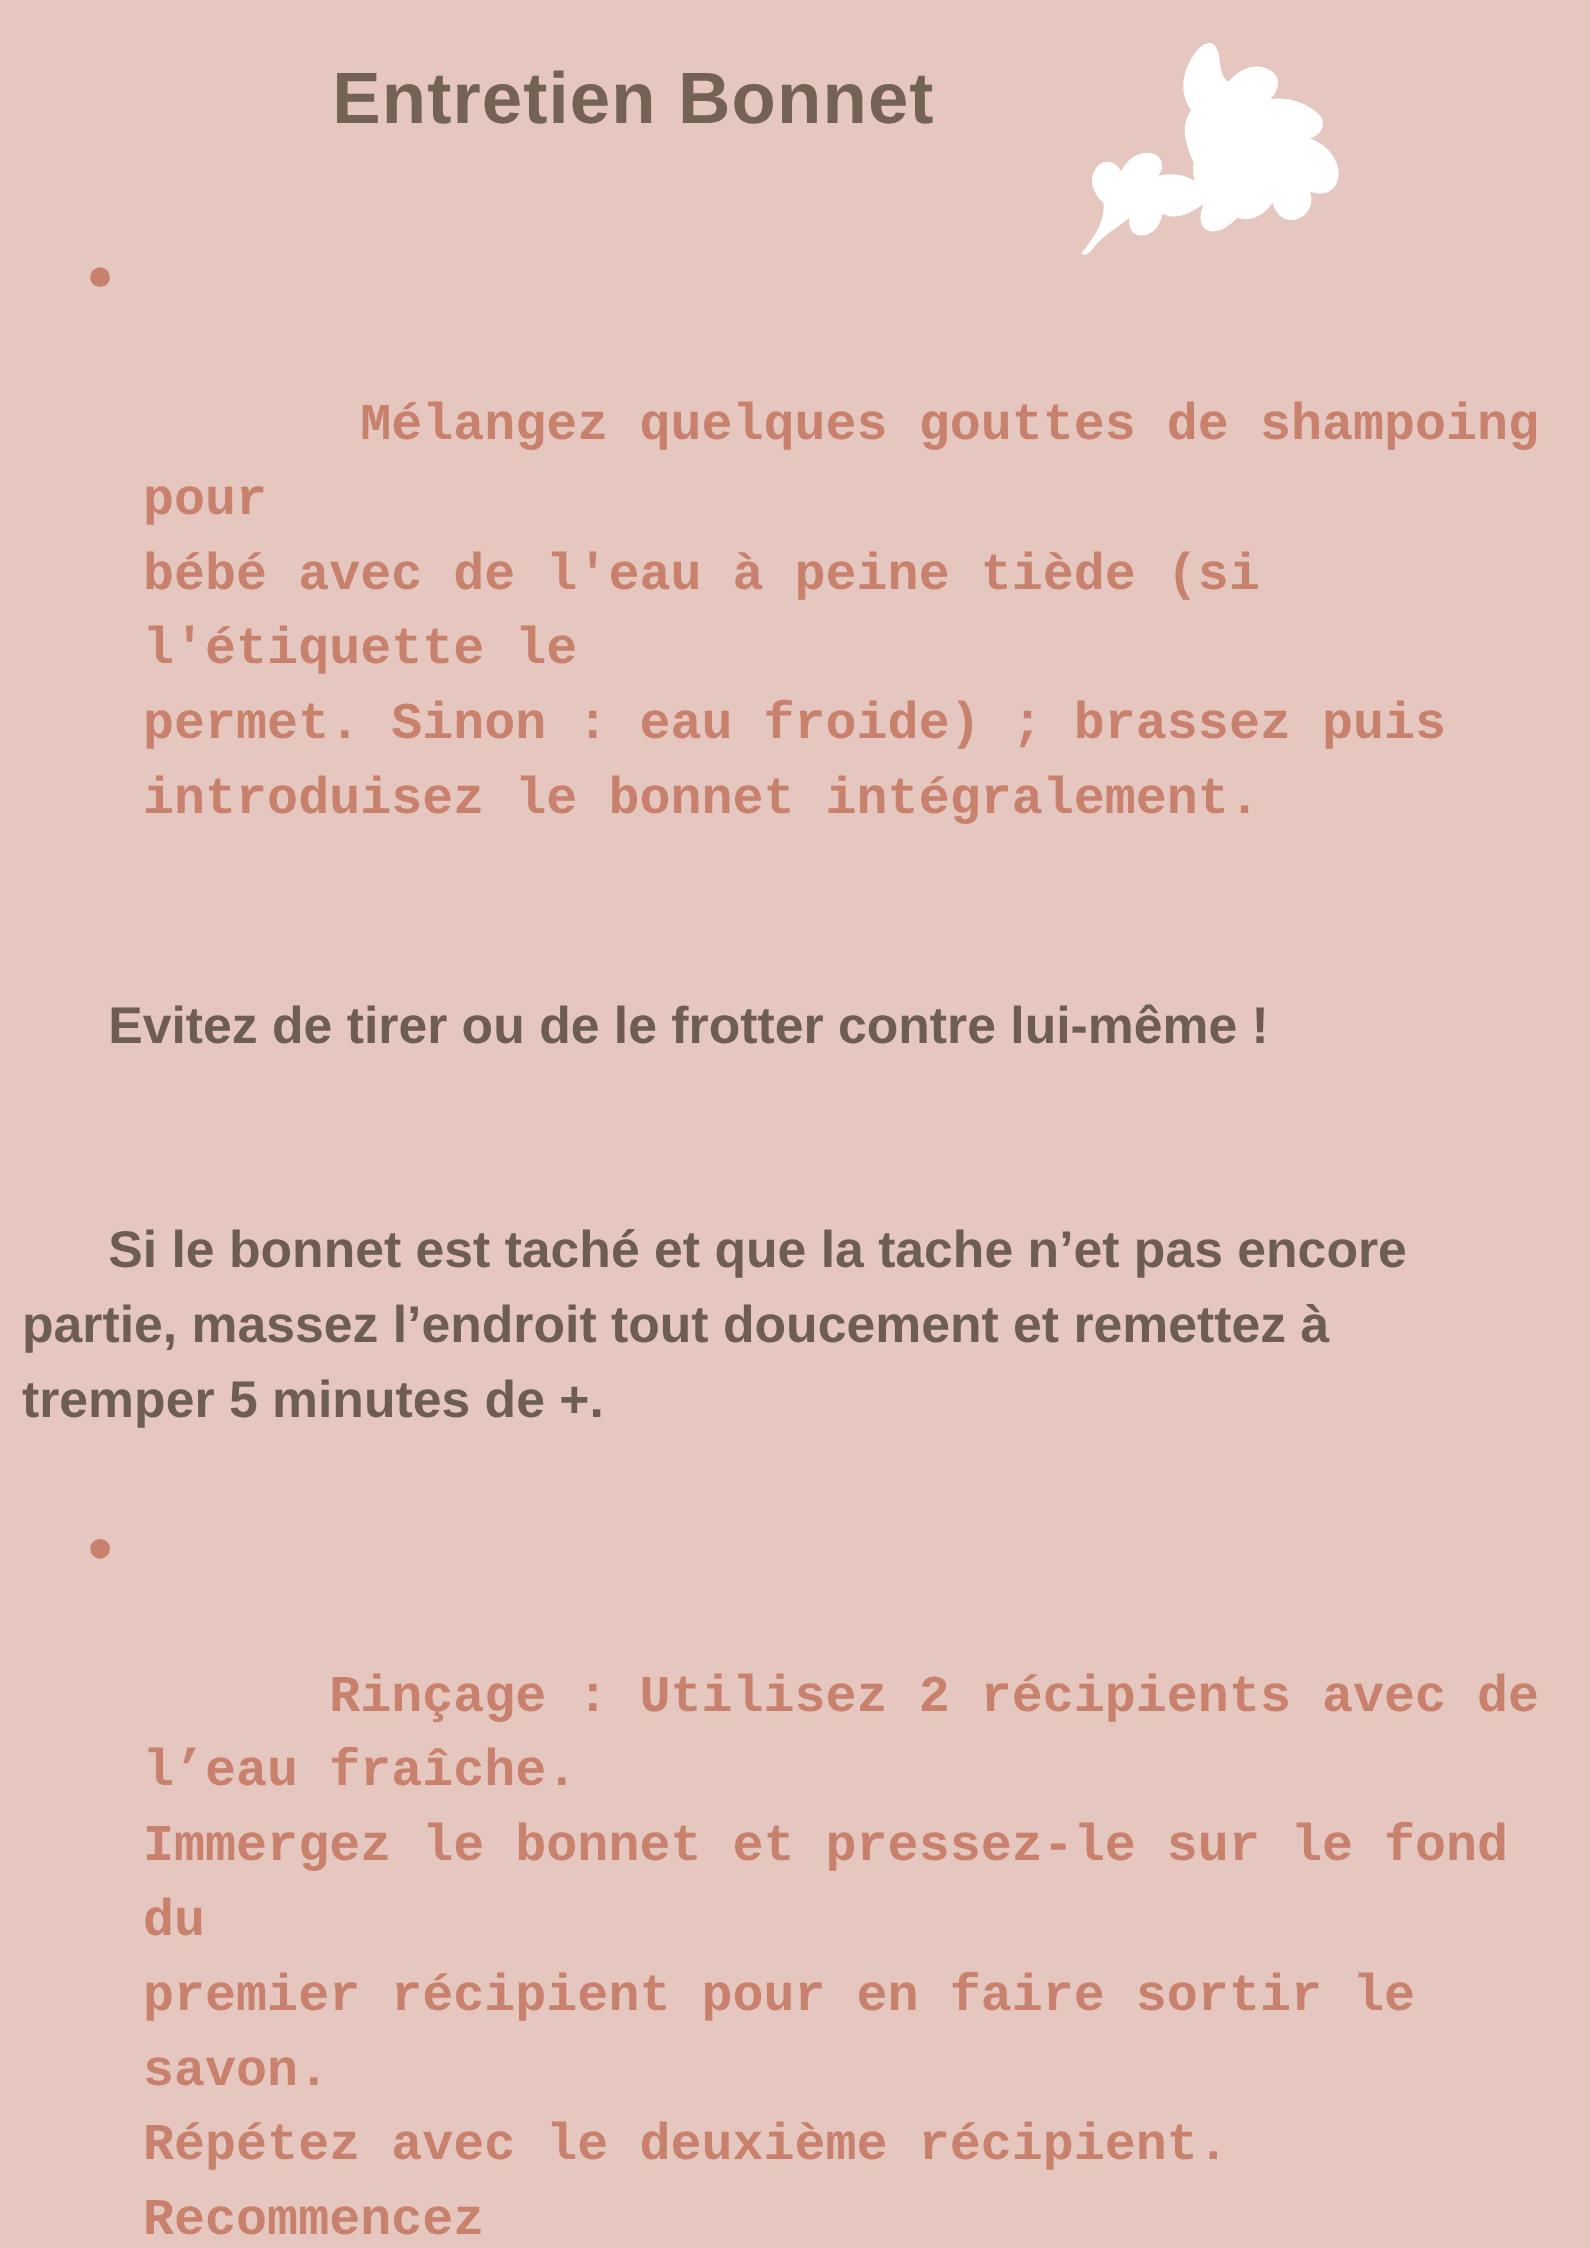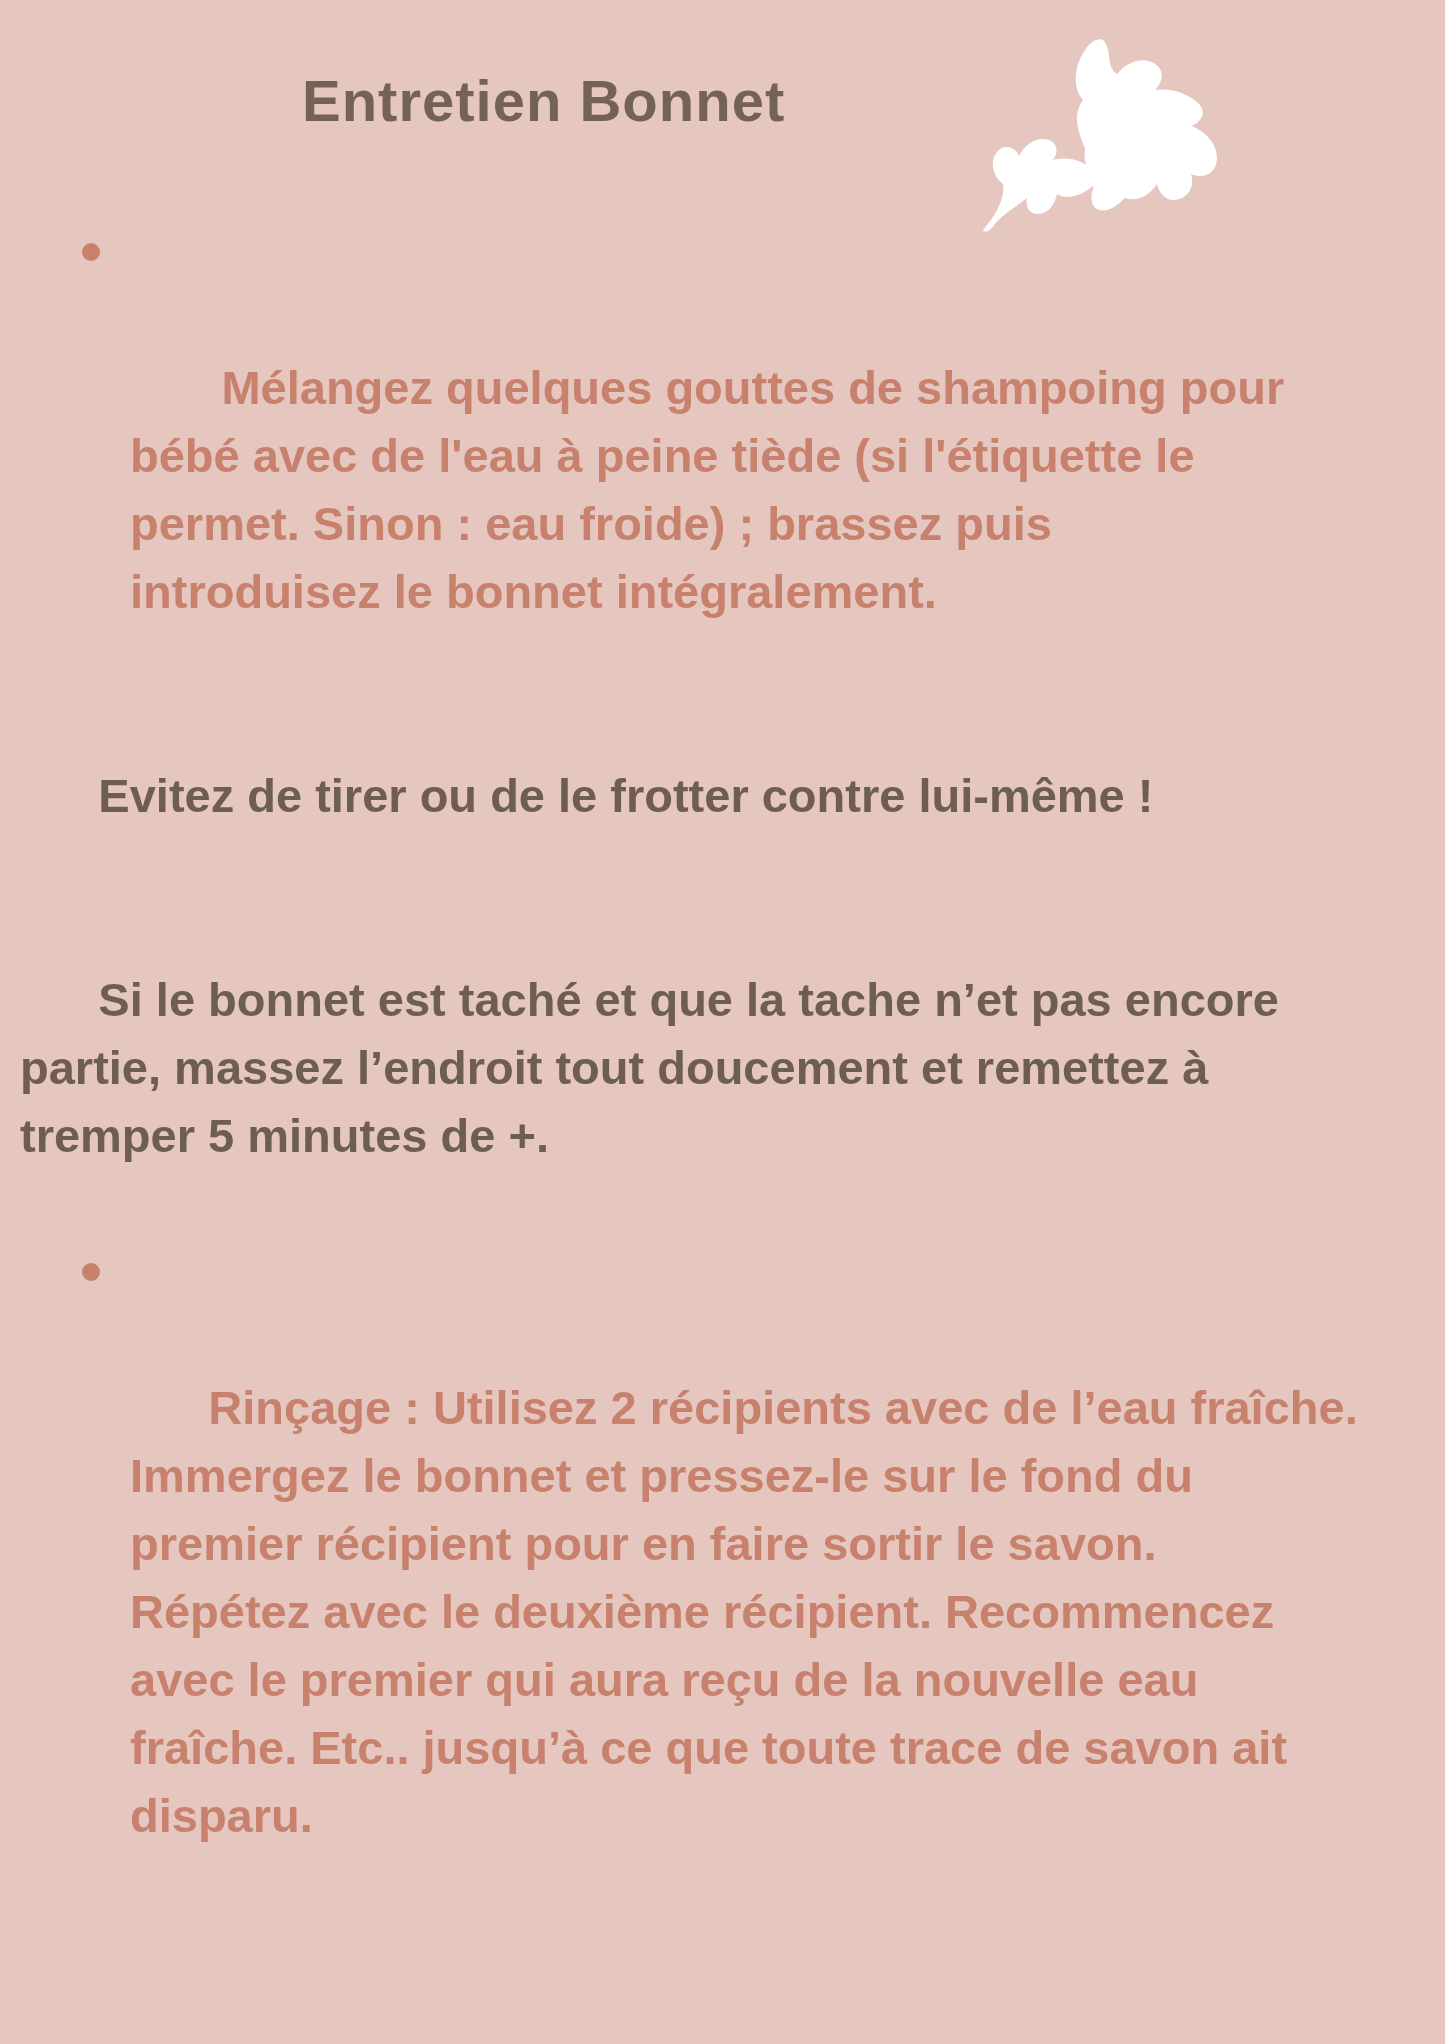--- a/index.html
+++ b/index.html
@@ -5,36 +5,36 @@
   html,body{margin:0;padding:0;background:#d9bcb5;}
   .page{
     position:relative;
     width:1445px;height:2044px;
     background:var(--bg,#e5c7c0);
     font-family:"Liberation Sans","DejaVu Sans",sans-serif;
     font-weight:bold;
     overflow:hidden;
   }
   .title{
-    position:absolute;left:302px;top:58px;margin:0;
-    font-size:58px;line-height:86px;letter-spacing:1px;
+    position:absolute;left:302px;top:46px;margin:0;
+    font-size:66px;line-height:86px;letter-spacing:1px;
     color:var(--title,#746354);
     z-index:2;white-space:nowrap;
   }
   .leaf{
     position:absolute;left:945px;top:18px;
     width:300px;height:222px;z-index:1;
   }
   .leaf path{fill:var(--leaf,#ffffff);}
   .content{
     position:absolute;left:0;top:218px;width:1445px;
     font-size:47px;line-height:68px;z-index:2;
   }
   .block{position:relative;white-space:pre-wrap;}
-  .block.bullet{padding-left:130px;color:var(--accent,#c7816c);}
+  .block.bullet{padding-left:130px;color:var(--accent,#c7816c);font-family:Liberation Mono, monospace;}
   .block.plain{padding-left:20px;color:var(--dark,#6d5e51);}
   .dot{
     position:absolute;left:82px;top:25px;
     width:18px;height:18px;border-radius:50%;
     background:var(--accent,#c7816c);
   }
 </style>
 </head>
 <body>
 

